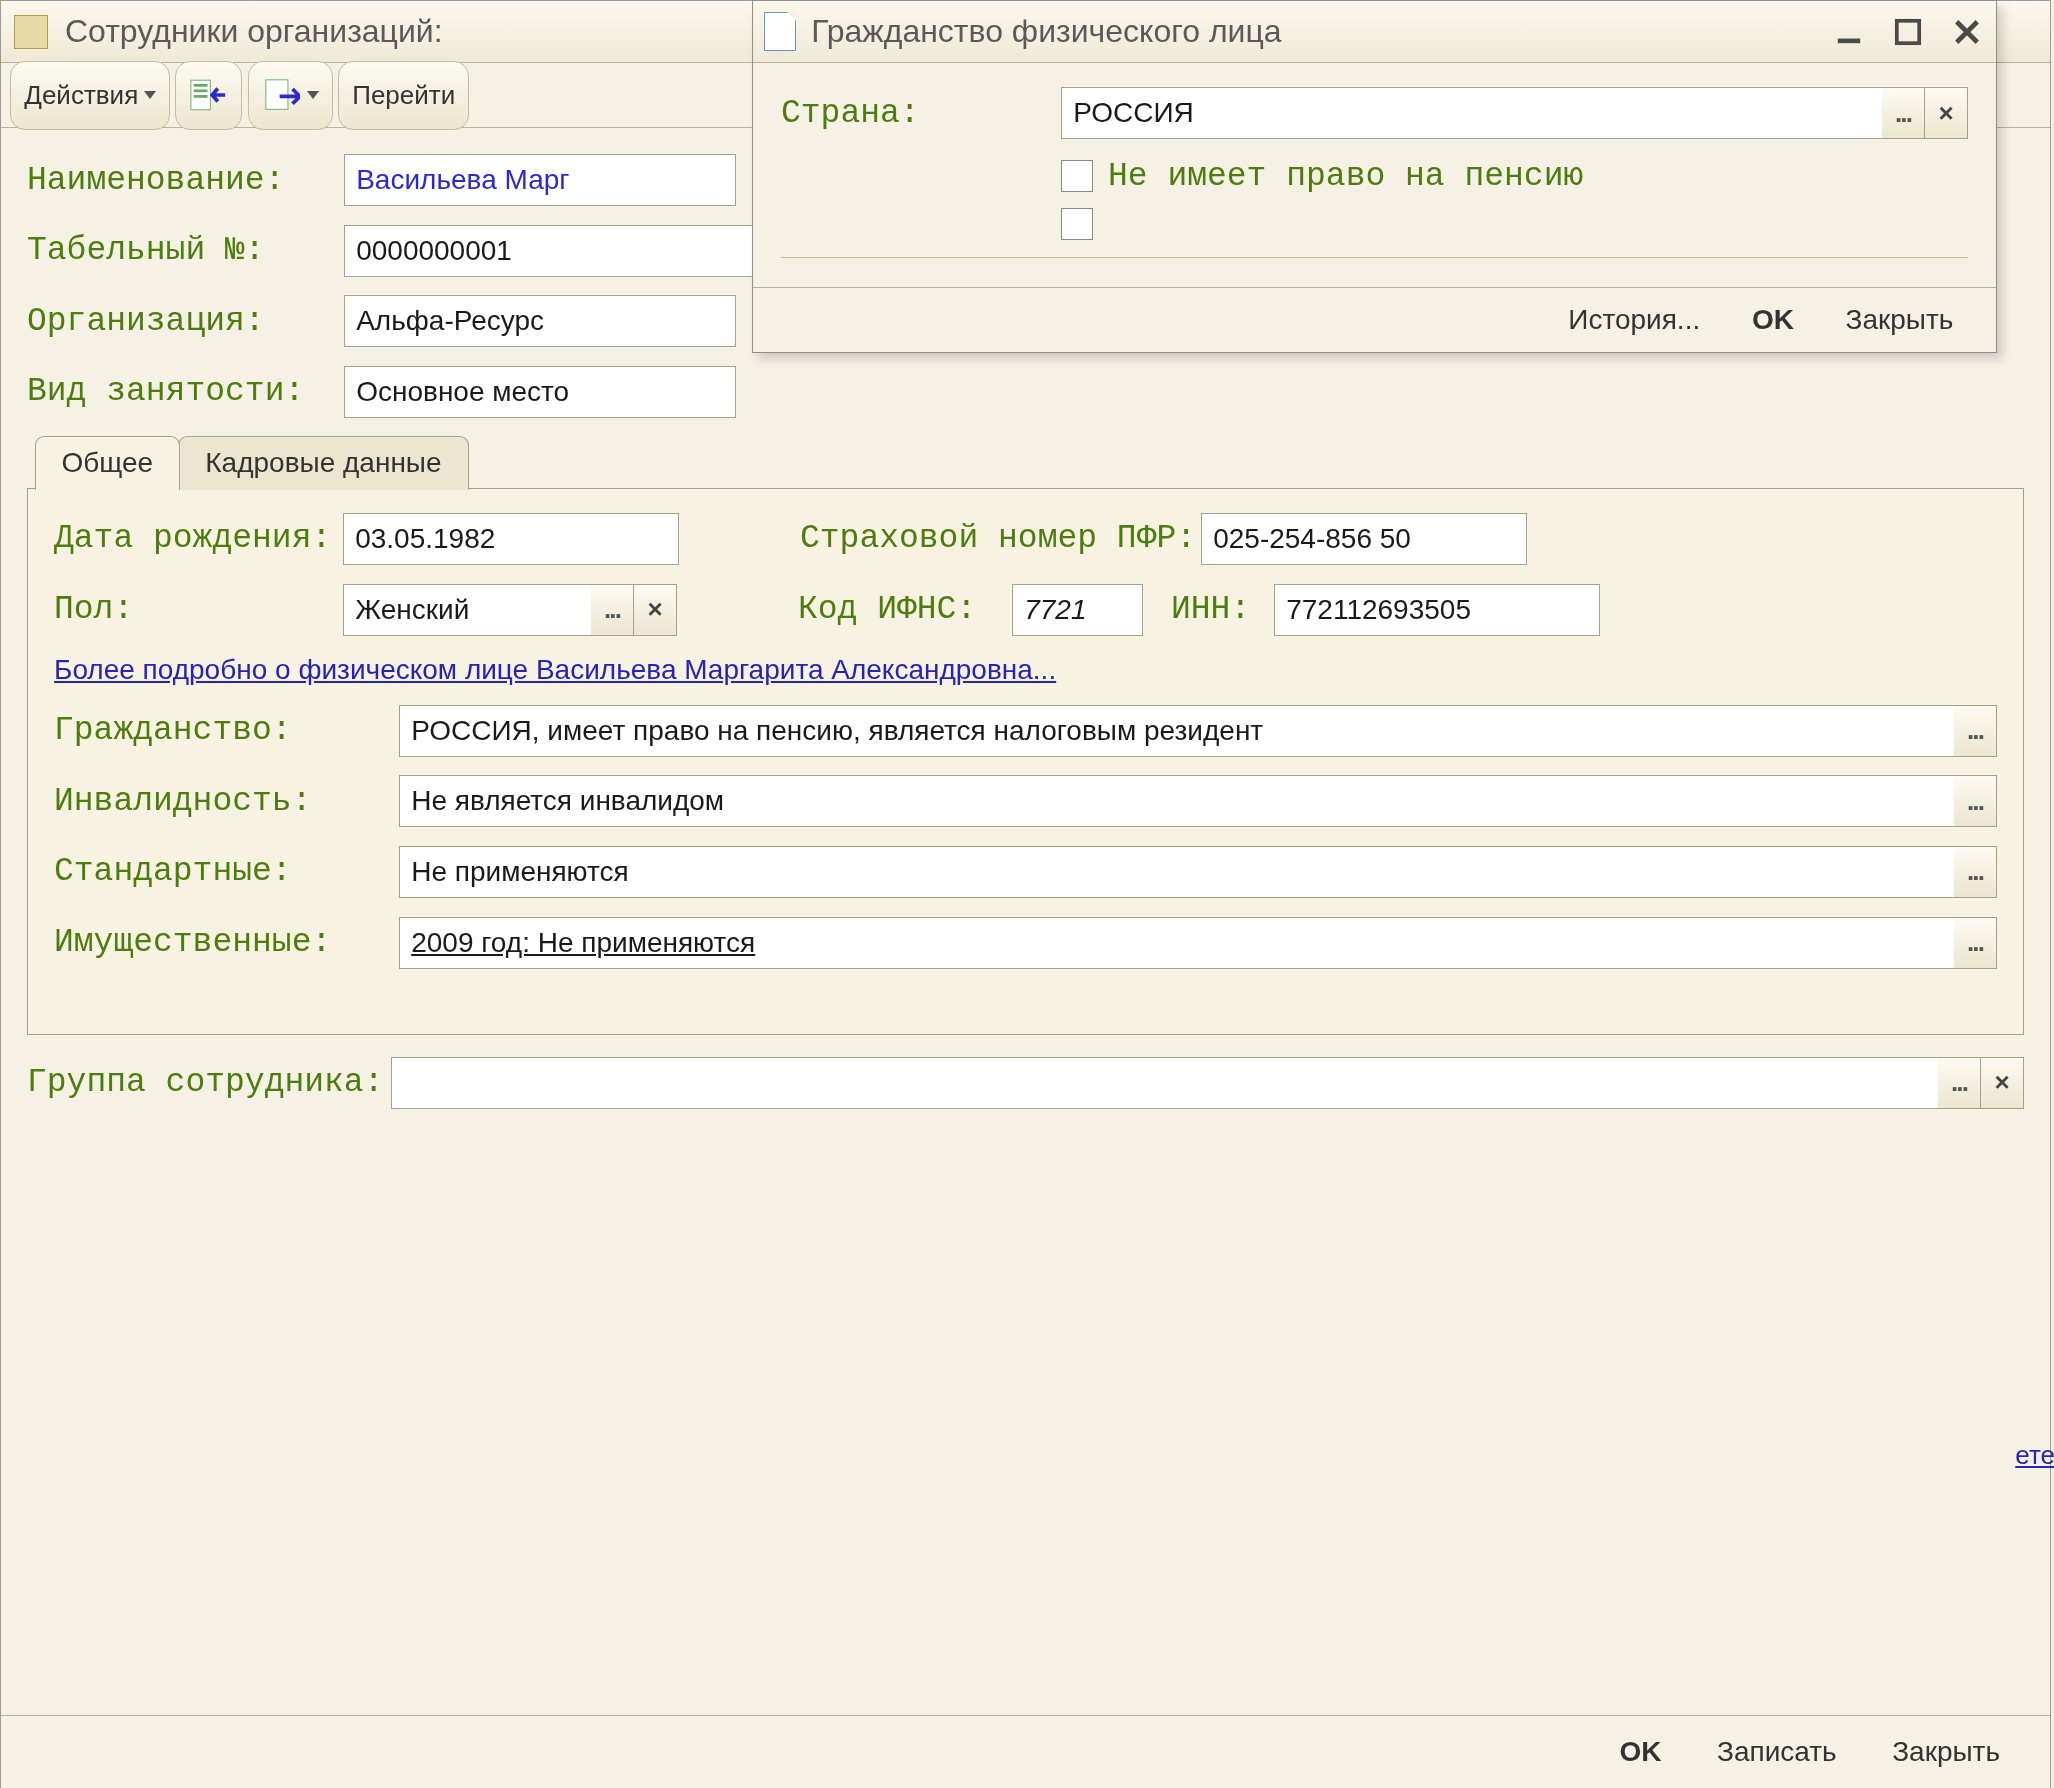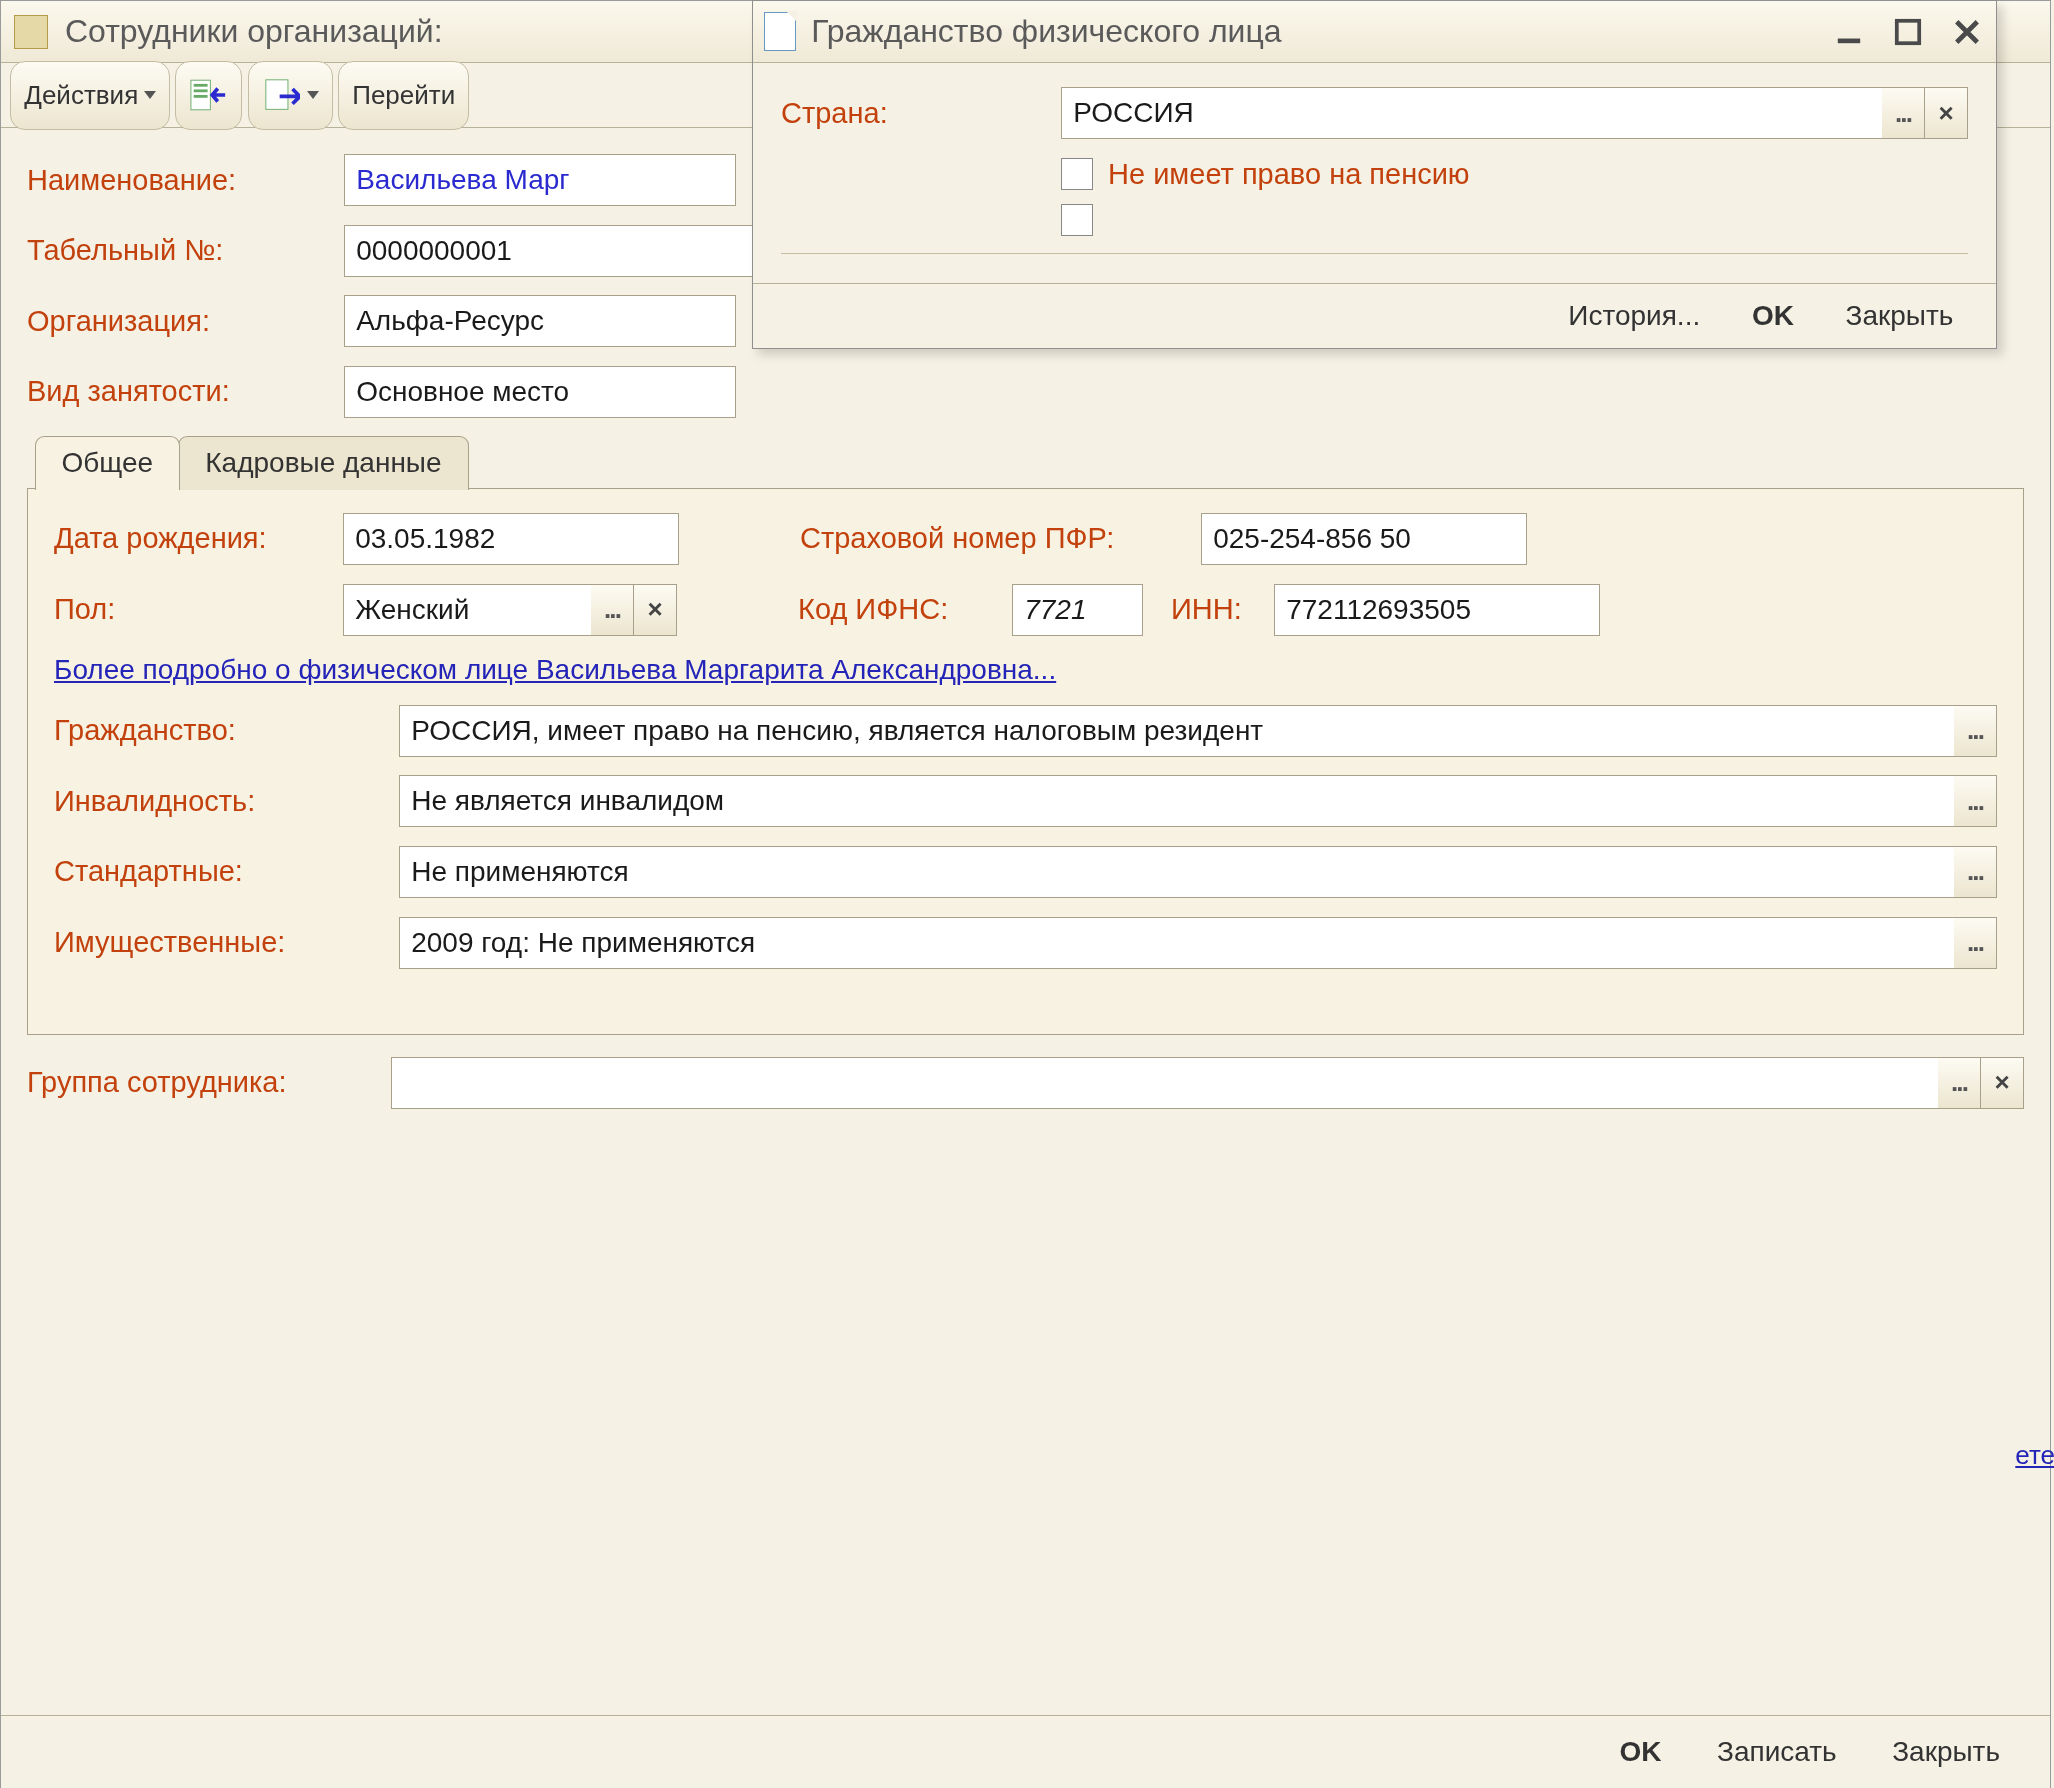--- a/index.html
+++ b/index.html
@@ -74,22 +74,23 @@
   
   .main-body {
     padding: 26px 26px 0 26px;
   }
   .row {
     display:flex;
     align-items:center;
     margin-bottom: 18.6px;
   }
   .lbl {
-    font-size: 29px;
-    color: #c2410c;
+    font-size: 33px;
+    color: #4d7c0f;
+    font-family: Liberation Mono, monospace;
   }
   .lbl-col1 { width: 317px; }
   .txt-input {
     height: 52px;
     border: 1.9px solid #a8a08a;
     background: #fff;
     padding: 0 11.2px;
     font-size: 28px;
     color: #1a1a1a;
   }
@@ -328,21 +329,21 @@
       <div class="row">
         <span class="lbl" style="width:345px">Стандартные:</span>
         <input class="txt-input" style="flex: 1 1 0%; border-right: none;" value="Не применяются">
         <div class="field-btn">
             <span class="dots">...</span>
           </div>
       </div>
 
       <div class="row" style="margin-bottom:37px">
         <span class="lbl" style="width:345px">Имущественные:</span>
-        <input class="txt-input" style="flex: 1 1 0%; border-right: none;" value="2009 год: Не применяются">
+        <input class="txt-input" style="flex: 1 1 0%; border-right: none; text-decoration: underline;" value="2009 год: Не применяются">
         <div class="field-btn">
             <span class="dots">...</span>
           </div>
       </div>
     </div>
 
     <div class="row" style="margin-top:22.4px">
       <span class="lbl" style="width:364px">Группа сотрудника:</span>
       <input class="txt-input" style="flex: 1 1 0%; border-right: none;" value="">
       <div class="field-btn">

